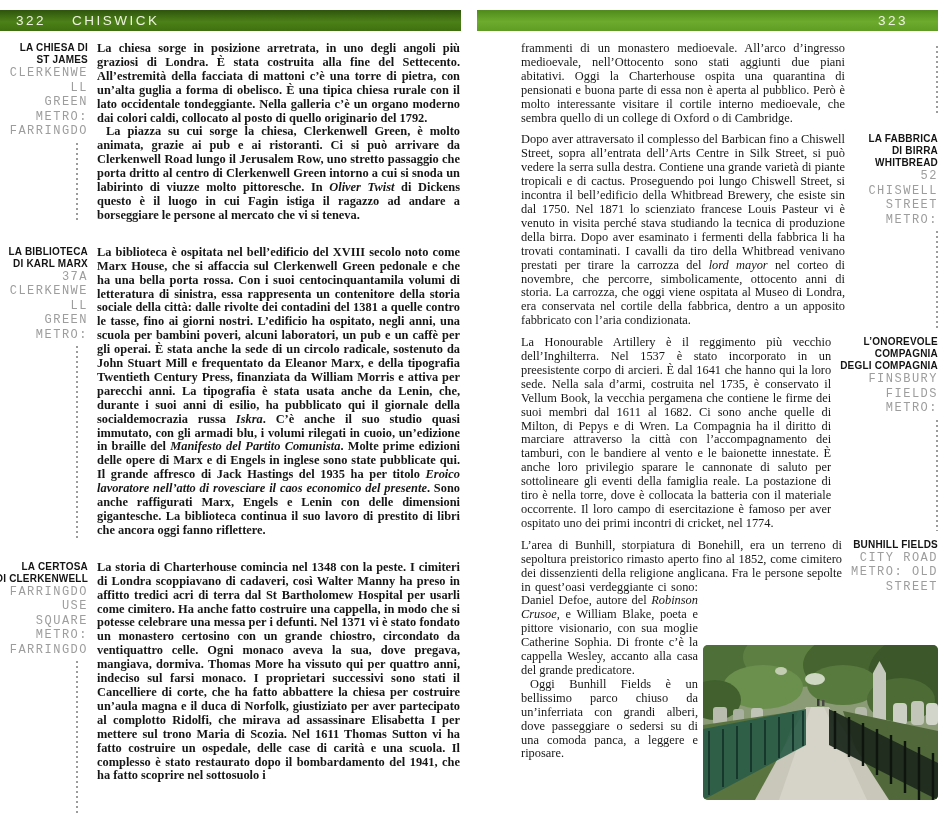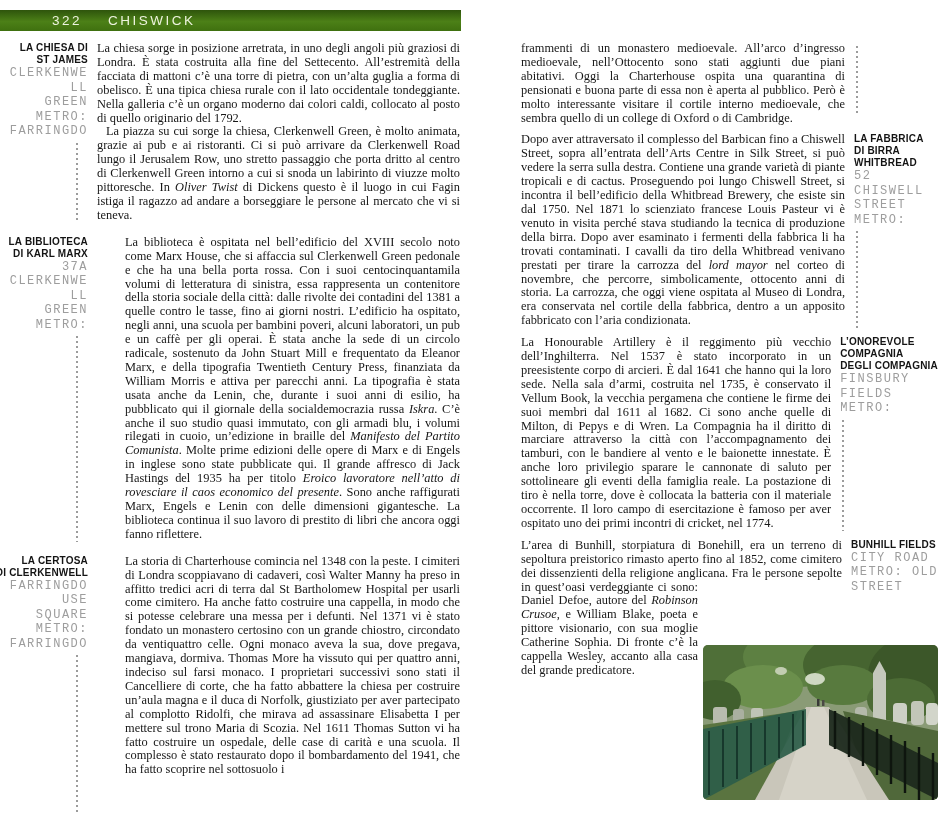--- a/index.html
+++ b/index.html
@@ -4,46 +4,46 @@
 <style>
   html,body{margin:0;padding:0;background:#ffffff;}
   #canvas{position:relative;width:938px;height:821px;background:#ffffff;overflow:hidden;
           font-family:"Liberation Serif",serif;color:#161616;}
   
   .bar{position:absolute;top:10px;height:21px;display:flex;align-items:center;
        font-family:"Liberation Sans",sans-serif;font-size:13.5px;letter-spacing:2.5px;
        color:#edf3de;}
   .bar-left{left:0;width:461px;background:linear-gradient(#2e540c,#4c8017 55%,#3f700f);}
   .bar-right{left:477px;width:461px;background:linear-gradient(#4f8a1c,#6cab2d 55%,#5e9c23);justify-content:flex-end;}
-  .bar-left .num{margin-left:52px;}
+  .bar-left .num{margin-left:16px;}
   .bar-left .ttl{margin-left:26px;}
   .bar-right .num{margin-right:30px;}
   
   .page{position:absolute;top:42px;height:771px;display:flex;flex-direction:column;}
   #page-left{left:8px;width:452px;}
   #page-right{left:521px;width:417px;}
   .section{display:flex;}
-  #page-left .section + .section{margin-top:13px;gap:28px;}
+  #page-left .section + .section{margin-top:23px;}
   #page-right .section + .section{margin-top:8px;}
   #page-left .section:last-child{flex:1;}
   
   .mcell{display:flex;flex-direction:column;font-family:"Liberation Sans",sans-serif;}
   .mcell-l{width:80px;margin-right:9px;align-items:flex-end;text-align:right;}
-  .mcell-r{flex:1;margin-left:9px;align-items:flex-start;text-align:left;}
+  .mcell-r{flex:1;margin-left:9px;align-items:flex-end;text-align:left;}
   .mtitle{font-weight:bold;font-size:10px;line-height:12px;color:#141414;letter-spacing:0.2px;white-space:nowrap;}
   .maddr{font-family:"Liberation Mono",monospace;font-size:12px;line-height:14.5px;
          color:#9d9d9d;letter-spacing:1.5px;white-space:nowrap;}
   .rule{width:2px;flex:1;margin-top:4px;
         background:repeating-linear-gradient(#9c9c9c 0 2px,transparent 2px 5px);}
   .mcell-l .rule{margin-right:10px;}
   .mcell-r .rule{margin-left:2px;}
   .rule-top{margin-bottom:10px;}
   
   .bcell{font-size:12.4px;line-height:13.9px;text-align:justify;}
-  #page-left .bcell{flex:1;}
+  #page-left .bcell{flex:1;font-weight:bold;}
   #page-right .bcell{width:324px;}
   .bcell p{margin:0;}
   .bcell p.ind{text-indent:9px;}
   .it{font-style:italic;}
   
   .ph-spacer{float:right;width:0;height:42px;}
   .ph-gap{float:right;clear:right;width:144px;height:160px;}
   .mcell .onwhite{background:#ffffff;position:relative;z-index:3;}
   #photo{position:absolute;left:703px;top:645px;width:235px;height:155px;border-radius:5px;
          overflow:hidden;z-index:1;}
@@ -51,20 +51,23 @@
 </style>
 </head>
 <body>
 
 <div id="canvas">
 
   <div class="bar bar-left">
     <span class="num">322</span>
     <span class="ttl">CHISWICK</span>
   </div>
+  <div class="bar bar-right">
+    <span class="num">323</span>
+  </div>
 
   <div id="page-left" class="page">
 
     <div class="section">
       <div class="mcell mcell-l">
         <span class="mtitle">LA CHIESA DI</span>
         <span class="mtitle">ST JAMES</span>
         <span class="maddr">CLERKENWE</span>
         <span class="maddr">LL</span>
         <span class="maddr">GREEN</span>
@@ -152,20 +155,21 @@
         <span class="maddr">METRO:</span>
         <div class="rule"></div>
       </div>
     </div>
 
     <div class="section">
       <div class="bcell">
         <div class="ph-spacer"></div>
         <div class="ph-gap"></div>
         <p><span>L’area di Bunhill, storpiatura di Bonehill, era un terreno di sepoltura preistorico rimasto aperto fino al 1852, come cimitero dei dissenzienti della religione anglicana. Fra le persone sepolte in quest’oasi verdeggiante ci sono: Daniel Defoe, autore del </span><span class="it">Robinson Crusoe</span><span>, e William Blake, poeta e pittore visionario, con sua moglie Catherine Sophia. Di fronte c’è la cappella Wesley, accanto alla casa del grande predicatore.</span></p>
+        <p class="ind"><span>Oggi Bunhill Fields è un bellissimo parco chiuso da un’inferriata con grandi alberi, dove passeggiare o sedersi su di una comoda panca, a leggere e riposare.</span></p>
       </div>
       <div class="mcell mcell-r">
         <span class="mtitle onwhite">BUNHILL FIELDS</span>
         <span class="maddr onwhite">CITY ROAD</span>
         <span class="maddr onwhite">METRO: OLD</span>
         <span class="maddr onwhite">STREET</span>
       </div>
     </div>
 
   </div>

